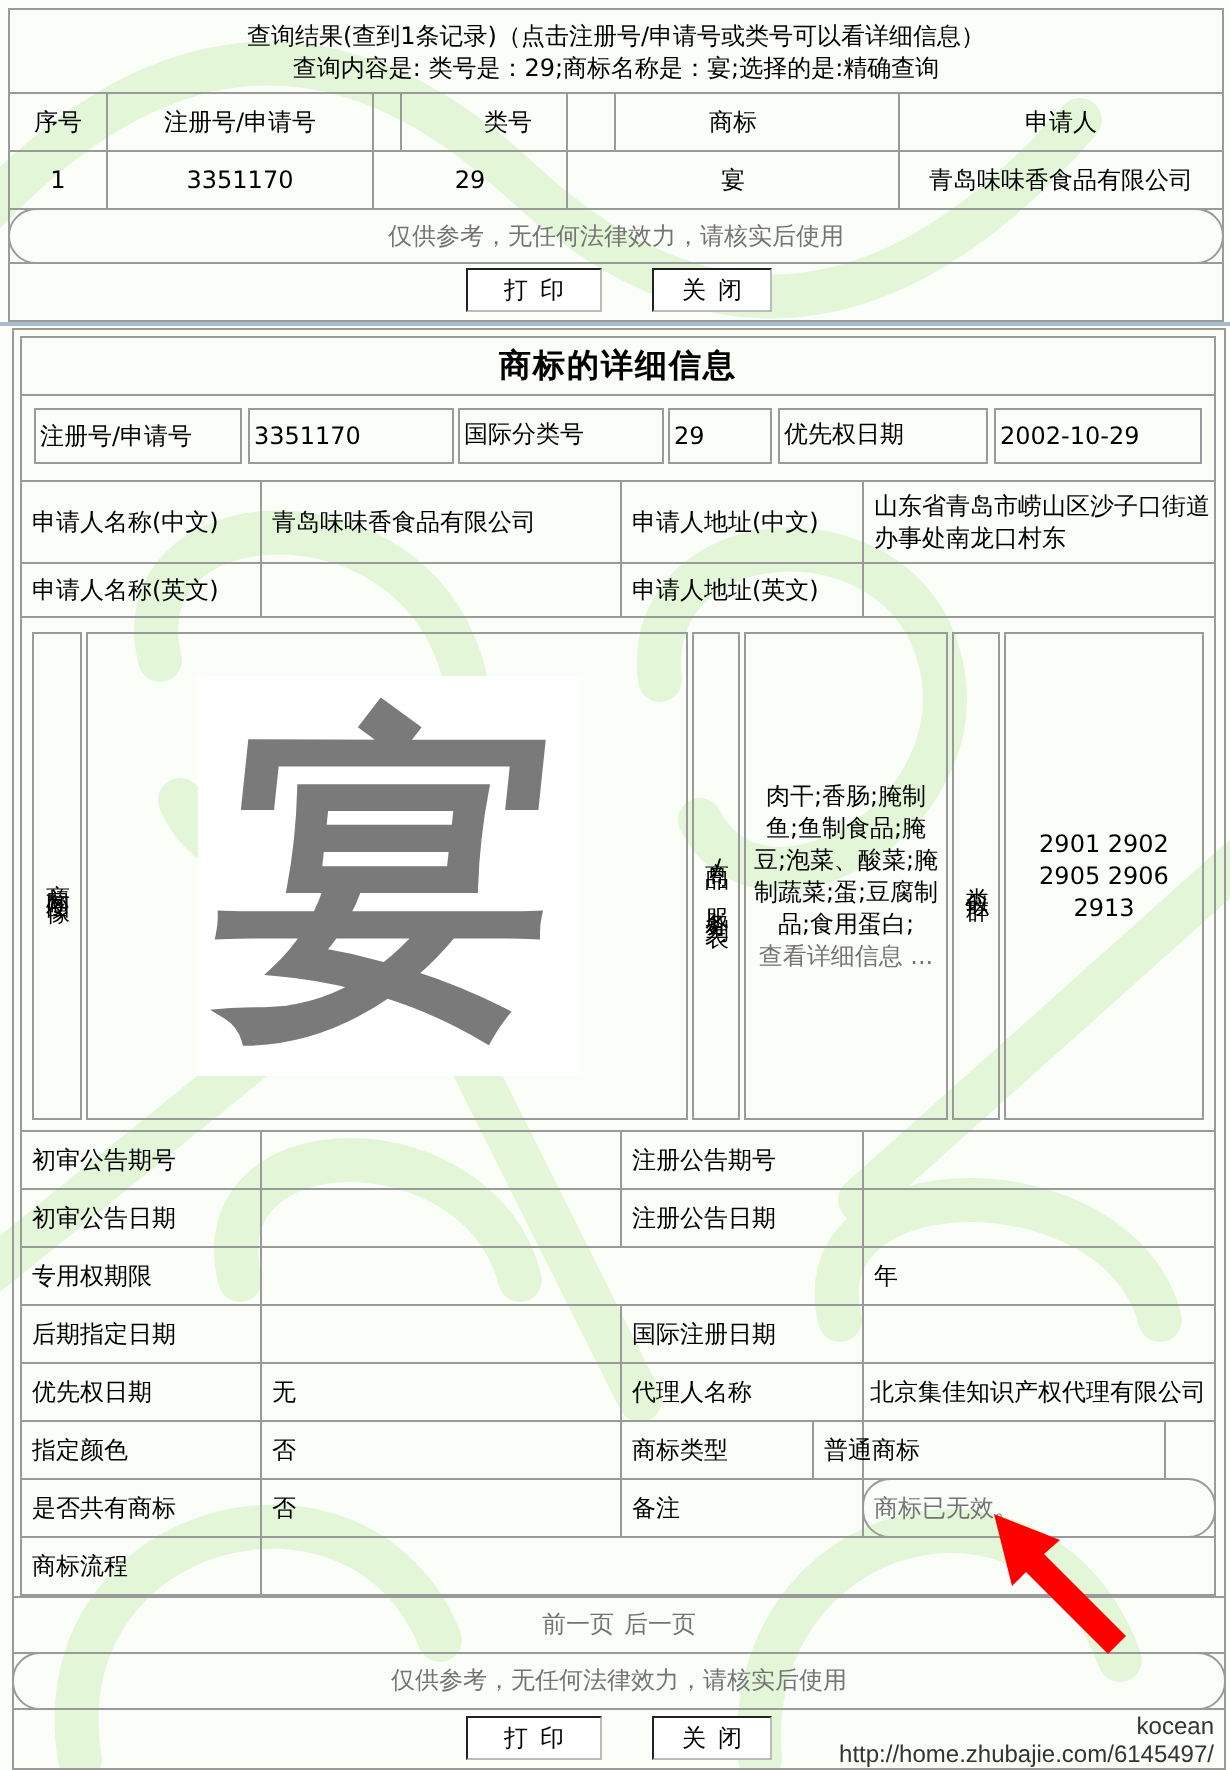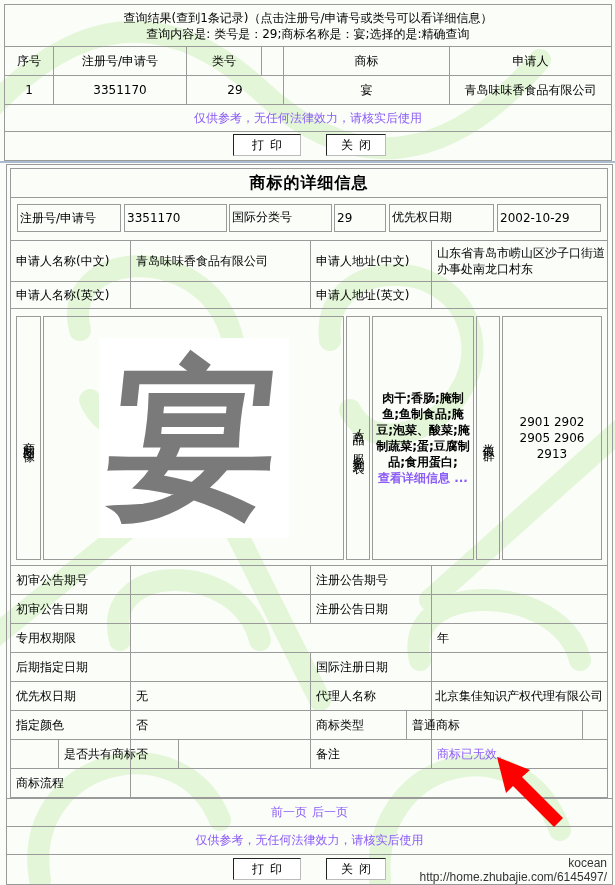--- a/index.html
+++ b/index.html
@@ -7,21 +7,21 @@
     width:615px; height:885px; position:relative; overflow:hidden;
     background:#fbfdf9;
     font-family:"DejaVu Sans","Liberation Sans",sans-serif;
     font-size:12px; color:#000;
   }
   .bg { position:absolute; inset:0; z-index:0; }
   .abs { position:absolute; box-sizing:border-box; }
   .cell { position:absolute; box-sizing:border-box; border:1px solid #9a9a9a; z-index:1; display:flex; align-items:center; }
   .c { justify-content:center; text-align:center; }
   .l { justify-content:flex-start; padding-left:5px; }
-  .red { color:#8b5cf6; }
+  .red { color:#737373;border-radius:14px; }
   .btn {
     position:absolute; box-sizing:border-box; z-index:2; background:#fff;
     border-top:1px solid #222; border-left:1px solid #222;
     border-right:1px solid #bbb; border-bottom:1px solid #bbb;
     display:flex; align-items:center; justify-content:center;
     font-size:12px; letter-spacing:6px; padding-left:6px; cursor:pointer;
   }
   .vtext { writing-mode:vertical-rl; text-orientation:upright; letter-spacing:3px; font-size:12px; }
   .tm-img { background:#fff; display:flex; align-items:center; justify-content:center; overflow:hidden; }
   .tm-glyph { font-family:"DejaVu Serif",serif; font-size:170px; color:#7a7a7a; font-weight:bold; line-height:1; transform:skewX(-6deg); }
@@ -47,21 +47,21 @@
 
 <div class="abs" style="left:4px;top:4px;width:608px;height:157px;border:1px solid #9a9a9a;z-index:1;"></div>
 
 <div class="cell c" style="left:4px;top:4px;width:608px;height:43px;flex-direction:column;line-height:16px;">
   <div>查询结果(查到1条记录)（点击注册号/申请号或类号可以看详细信息）</div>
   <div>查询内容是: 类号是：29;商标名称是：宴;选择的是:精确查询</div>
 </div>
 
 <div class="cell c" style="left:4px;top:46px;width:50px;height:30px;">序号</div>
 <div class="cell c" style="left:53px;top:46px;width:134px;height:30px;">注册号/申请号</div>
-<div class="cell c" style="left:186px;top:46px;width:76px;height:30px;">类号</div>
+<div class="cell c" style="left:200px;top:46px;width:108px;height:30px;">类号</div>
 <div class="cell c" style="left:283px;top:46px;width:167px;height:30px;">商标</div>
 <div class="cell c" style="left:449px;top:46px;width:163px;height:30px;">申请人</div>
 
 <div class="cell c" style="left:4px;top:75px;width:50px;height:30px;">1</div>
 <div class="cell c" style="left:53px;top:75px;width:134px;height:30px;cursor:pointer;">3351170</div>
 <div class="cell c" style="left:186px;top:75px;width:98px;height:30px;cursor:pointer;">29</div>
 <div class="cell c" style="left:283px;top:75px;width:167px;height:30px;">宴</div>
 <div class="cell c" style="left:449px;top:75px;width:163px;height:30px;">青岛味味香食品有限公司</div>
 
 <div class="cell c red" style="left:4px;top:104px;width:608px;height:28px;">仅供参考，无任何法律效力，请核实后使用</div>
@@ -101,21 +101,21 @@
   <span class="vtext">商标图像</span>
 </div>
 <div class="cell c" style="left:43px;top:316px;width:301px;height:244px;">
   <div class="tm-img" style="width:190px;height:200px;">
     <span class="tm-glyph">宴</span>
   </div>
 </div>
 <div class="cell c" style="left:346px;top:316px;width:24px;height:244px;">
   <span class="vtext">商品/服务列表</span>
 </div>
-<div class="cell c" style="left:372px;top:316px;width:102px;height:244px;flex-direction:column;padding:0 3px;font-weight:bold;">
+<div class="cell c" style="left:372px;top:316px;width:102px;height:244px;flex-direction:column;padding:0 3px;">
   <div style="line-height:16px;font-size:12px;word-break:break-all;text-align:center;">肉干;香肠;腌制鱼;鱼制食品;腌豆;泡菜、酸菜;腌制蔬菜;蛋;豆腐制品;食用蛋白;</div>
   <div class="red" style="line-height:16px;cursor:pointer;">查看详细信息 ...</div>
 </div>
 <div class="cell c" style="left:476px;top:316px;width:24px;height:244px;">
   <span class="vtext">类似群</span>
 </div>
 <div class="cell c" style="left:502px;top:316px;width:100px;height:244px;">
   <div style="width:76px;text-align:center;line-height:16px;">2901 2902 2905 2906 2913</div>
 </div>
 
@@ -141,21 +141,21 @@
 <div class="cell l" style="left:10px;top:681px;width:121px;height:30px;">优先权日期</div>
 <div class="cell l" style="left:130px;top:681px;width:181px;height:30px;">无</div>
 <div class="cell l" style="left:310px;top:681px;width:122px;height:30px;">代理人名称</div>
 <div class="cell l" style="left:431px;top:681px;width:177px;height:30px;padding-left:3px;white-space:nowrap;">北京集佳知识产权代理有限公司</div>
 
 <div class="cell l" style="left:10px;top:710px;width:121px;height:30px;">指定颜色</div>
 <div class="cell l" style="left:130px;top:710px;width:181px;height:30px;">否</div>
 <div class="cell l" style="left:310px;top:710px;width:122px;height:30px;">商标类型</div>
 <div class="cell l" style="left:406px;top:710px;width:177px;height:30px;">普通商标</div>
 
-<div class="cell l" style="left:10px;top:739px;width:121px;height:30px;margin-left:48px;">是否共有商标</div>
+<div class="cell l" style="left:10px;top:739px;width:121px;height:30px;">是否共有商标</div>
 <div class="cell l" style="left:130px;top:739px;width:181px;height:30px;">否</div>
 <div class="cell l" style="left:310px;top:739px;width:122px;height:30px;">备注</div>
 <div class="cell l red" style="left:431px;top:739px;width:177px;height:30px;">商标已无效。</div>
 
 <div class="cell l" style="left:10px;top:768px;width:121px;height:30px;">商标流程</div>
 <div class="cell l" style="left:130px;top:768px;width:478px;height:30px;"></div>
 
 <div class="cell c" style="left:6px;top:798px;width:607px;height:29px;gap:5px;">
   <span class="red" style="cursor:pointer;">前一页</span>
   <span class="red" style="cursor:pointer;">后一页</span>

